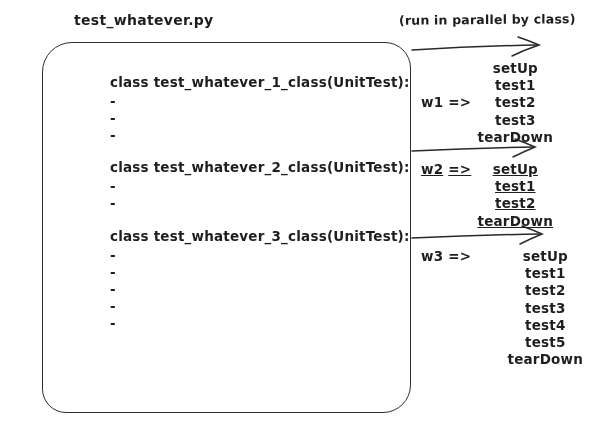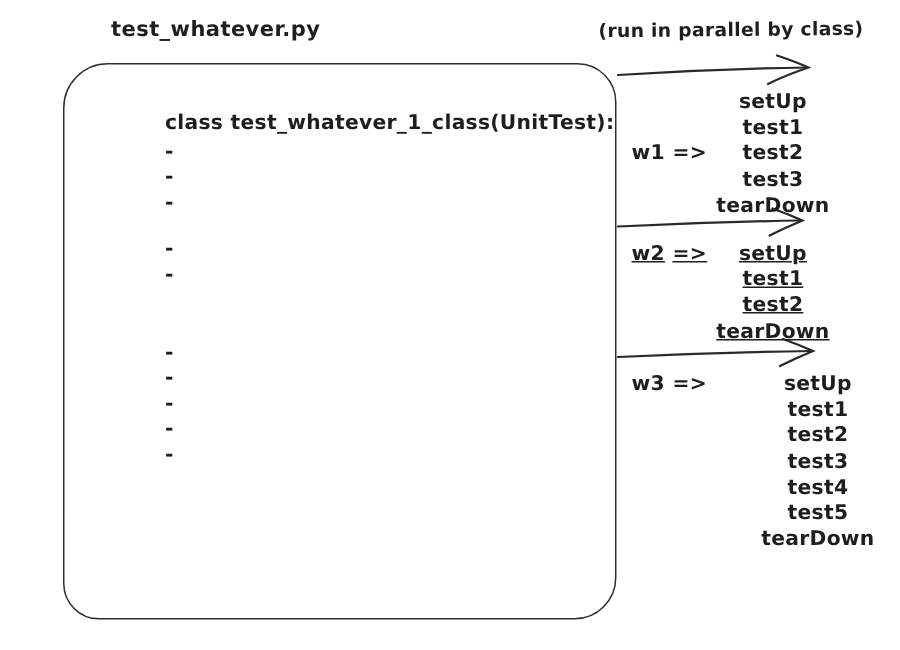--- a/index.html
+++ b/index.html
@@ -70,25 +70,27 @@
   <div class="test-file-box"></div>
 
   <div class="class-block class-block-1">
     <div class="class-declaration">class test_whatever_1_class(UnitTest):</div>
     <div class="code-dash">-</div>
     <div class="code-dash">-</div>
     <div class="code-dash">-</div>
   </div>
 
   <div class="class-block class-block-2">
+    <div class="class-declaration">class test_whatever_2_class(UnitTest):</div>
     <div class="code-dash">-</div>
     <div class="code-dash">-</div>
   </div>
 
   <div class="class-block class-block-3">
+    <div class="class-declaration">class test_whatever_3_class(UnitTest):</div>
     <div class="code-dash">-</div>
     <div class="code-dash">-</div>
     <div class="code-dash">-</div>
     <div class="code-dash">-</div>
     <div class="code-dash">-</div>
   </div>
 
   <svg class="arrow-overlay" viewBox="0 0 600 433" fill="none" stroke="#2a2a2a" stroke-width="1.5" stroke-linecap="round">
     <g>
       <path d="M412,50 Q476,46 538,45"></path>

